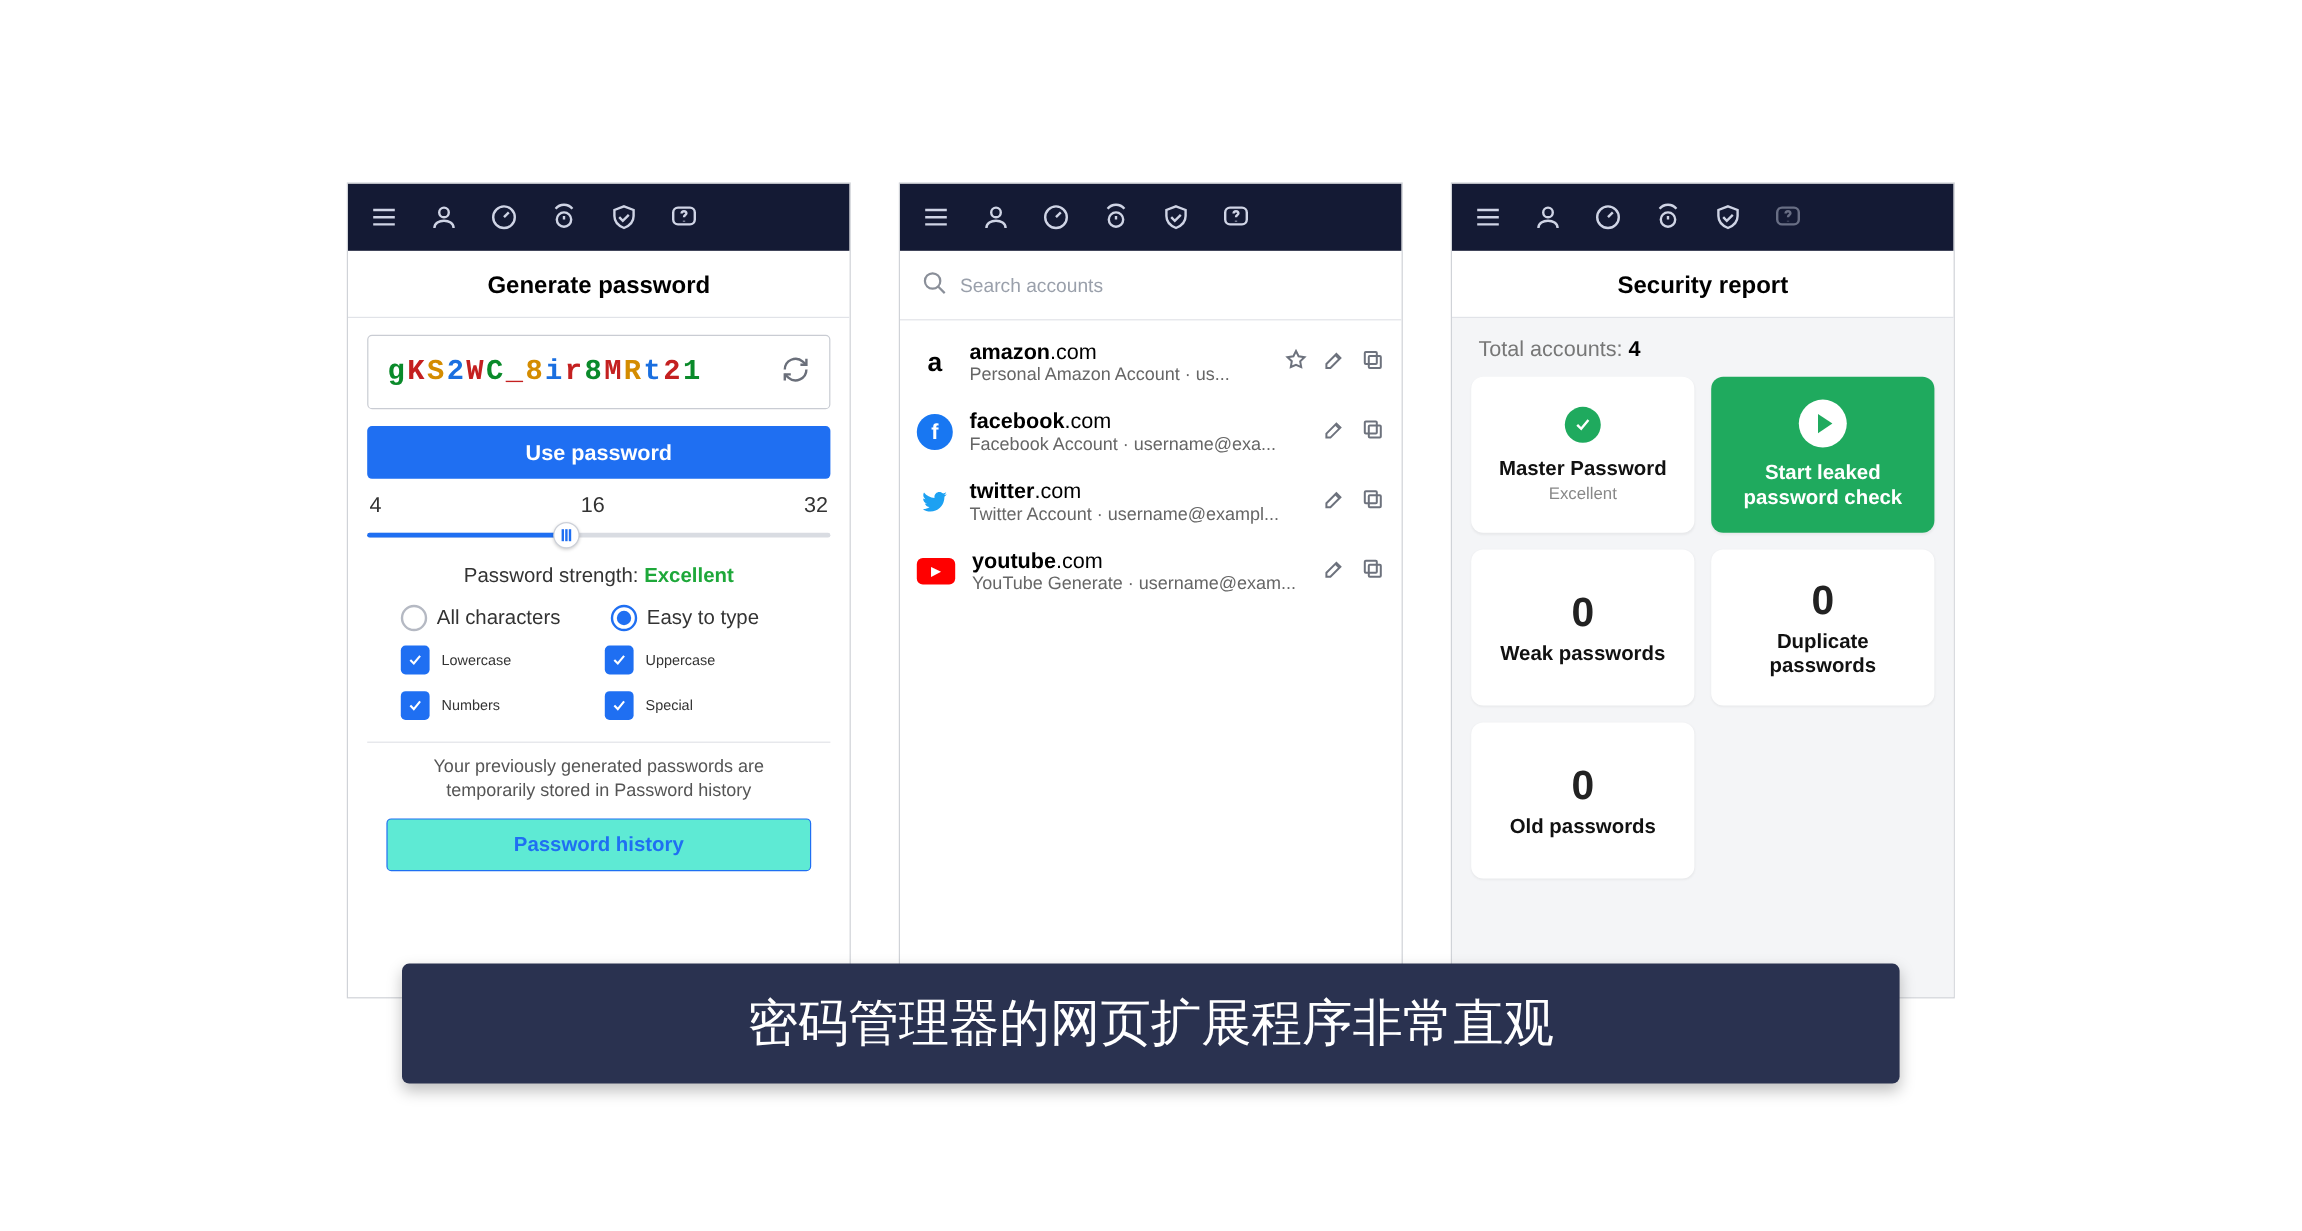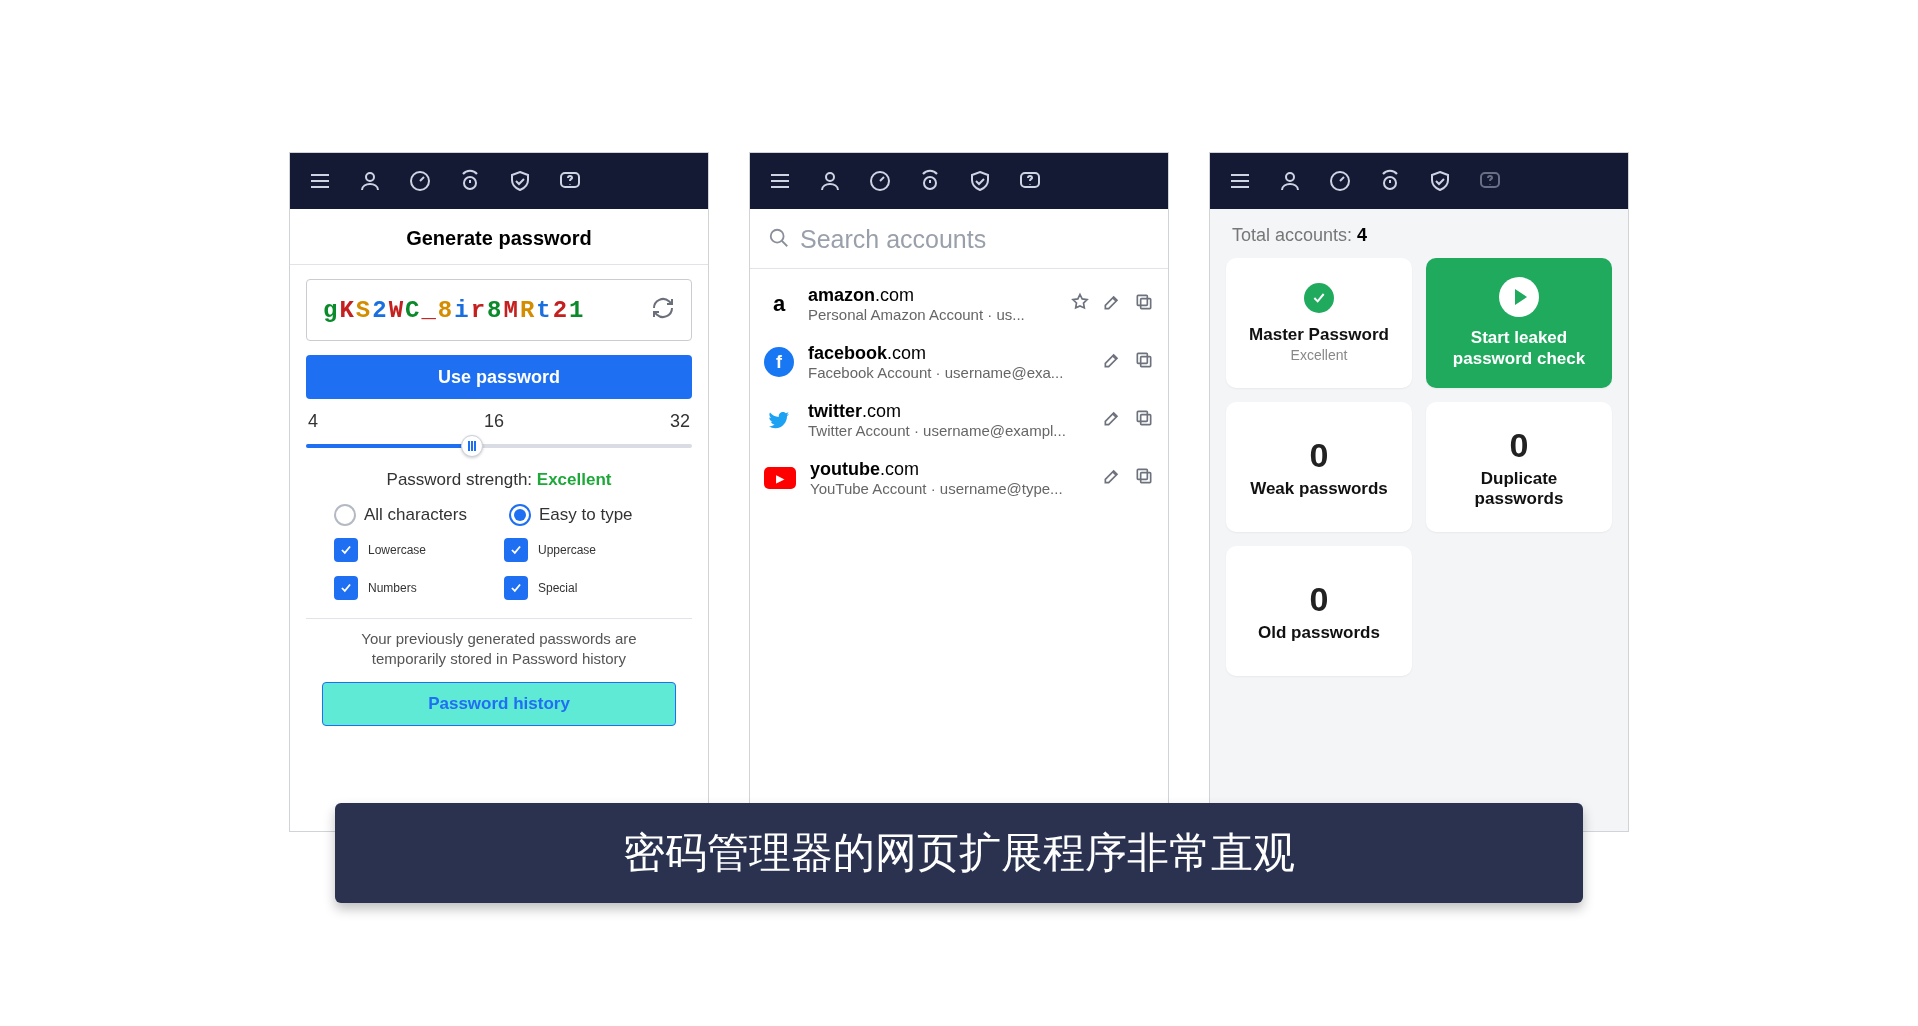--- a/index.html
+++ b/index.html
@@ -152,21 +152,21 @@
   background:#5eead4; color:#1f6ff2; font-size:17px; font-weight:700; cursor:pointer;
 }
 
 
 .searchbar{
   display:flex; align-items:center; gap:10px; padding:16px 18px 14px;
   border-bottom:1px solid #e1e3e8;
 }
 .searchbar .mag{ color:#8a8f99;}
 .searchbar input{
-  border:none; outline:none; font-size:25px; color:#333; flex:1;
+  border:none; outline:none; font-size:16px; color:#333; flex:1;
 }
 .searchbar input::placeholder{ color:#9aa0ab;}
 .acct-list{ padding:6px 0;}
 .acct-row{ display:flex; align-items:center; padding:10px 14px; gap:14px;}
 .acct-icon{ width:30px; height:30px; display:flex; align-items:center; justify-content:center; font-weight:700; font-size:22px; border-radius:6px;}
 .acct-icon.amz{ color:#000;}
 .acct-icon.fb{ background:#1877f2; color:#fff; border-radius:50%; font-size:18px;}
 .acct-icon.tw{ color:#1da1f2;}
 .acct-icon.yt{ background:#ff0000; color:#fff; border-radius:5px; width:32px; height:22px; font-size:10px;}
 .acct-text{ flex:1; min-width:0;}
@@ -451,21 +451,21 @@
               <span class="aicon"><svg width="20" height="20" viewBox="0 0 24 24" fill="none" stroke="#6d727d" stroke-width="2">
                   <rect x="8" y="8" width="12" height="12" rx="1"></rect>
                   <rect x="4" y="4" width="12" height="12" rx="1"></rect>
                 </svg></span>
             </div>
           </div>
           <div class="acct-row">
             <div class="acct-icon yt">▶</div>
             <div class="acct-text">
               <div class="acct-title"><span class="bold">youtube</span>.com</div>
-              <div class="acct-sub">YouTube Account · username@type...</div>
+              <div class="acct-sub">YouTube Generate · username@exam...</div>
             </div>
             <div class="acct-actions">
               <span class="aicon"><svg width="20" height="20" viewBox="0 0 24 24" fill="none" stroke="#6d727d" stroke-width="2">
                   <path d="M4 16l10-10 4 4-10 10H4v-4z"></path>
                   <path d="M13 7l4 4"></path>
                 </svg></span>
               <span class="aicon"><svg width="20" height="20" viewBox="0 0 24 24" fill="none" stroke="#6d727d" stroke-width="2">
                   <rect x="8" y="8" width="12" height="12" rx="1"></rect>
                   <rect x="4" y="4" width="12" height="12" rx="1"></rect>
                 </svg></span>
@@ -509,20 +509,21 @@
             </svg>
           </div>
         <div class="ticon dim">
             <svg width="24" height="24" viewBox="0 0 24 24">
               <rect x="3" y="4" width="18" height="14" rx="4"></rect>
               <path d="M10 9a2 2 0 114 0c0 1-2 1-2 3"></path>
               <line x1="12" y1="15" x2="12" y2="15.5"></line>
             </svg>
           </div>
       </div>
+      <div class="title-row">Security report</div>
       <div class="p3-body">
         <div class="total-row">
           <span>Total accounts: </span><span class="num">4</span>
         </div>
         <div class="tile-grid">
           <div class="tile">
             <div class="badge">
                 <svg width="16" height="16" viewBox="0 0 24 24">
                   <path d="M5 12l5 5 9-11"></path>
                 </svg>

